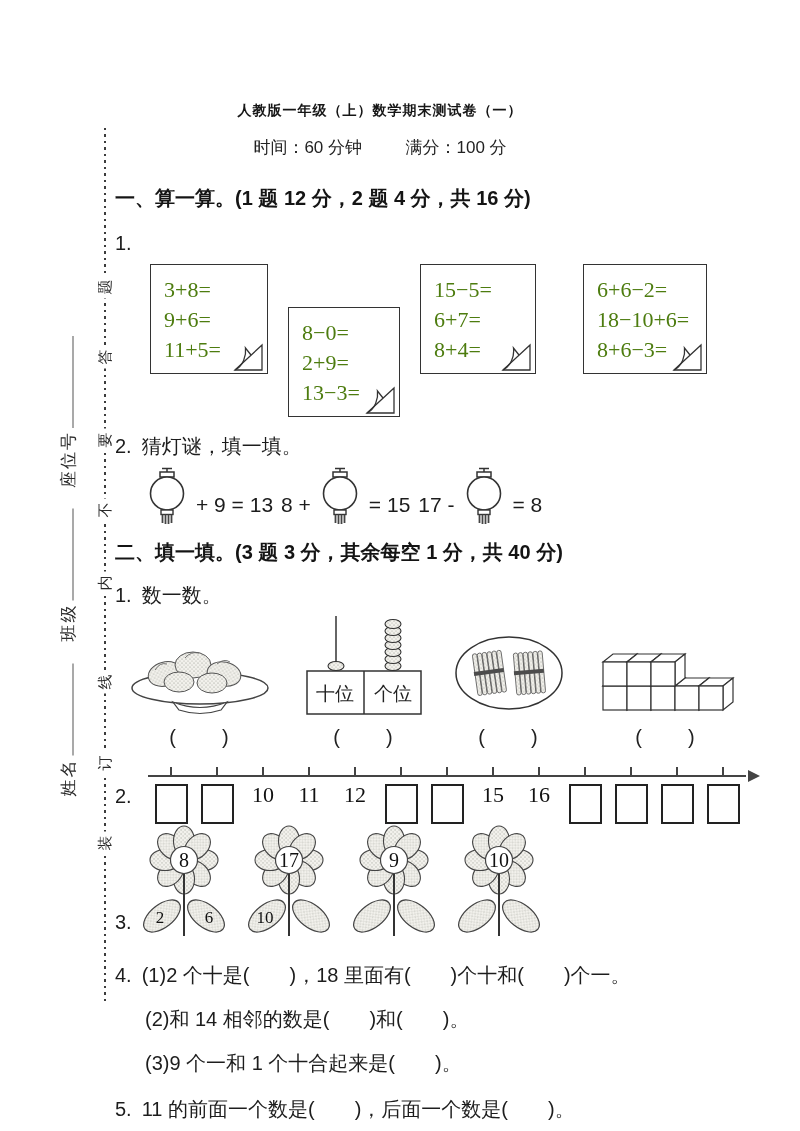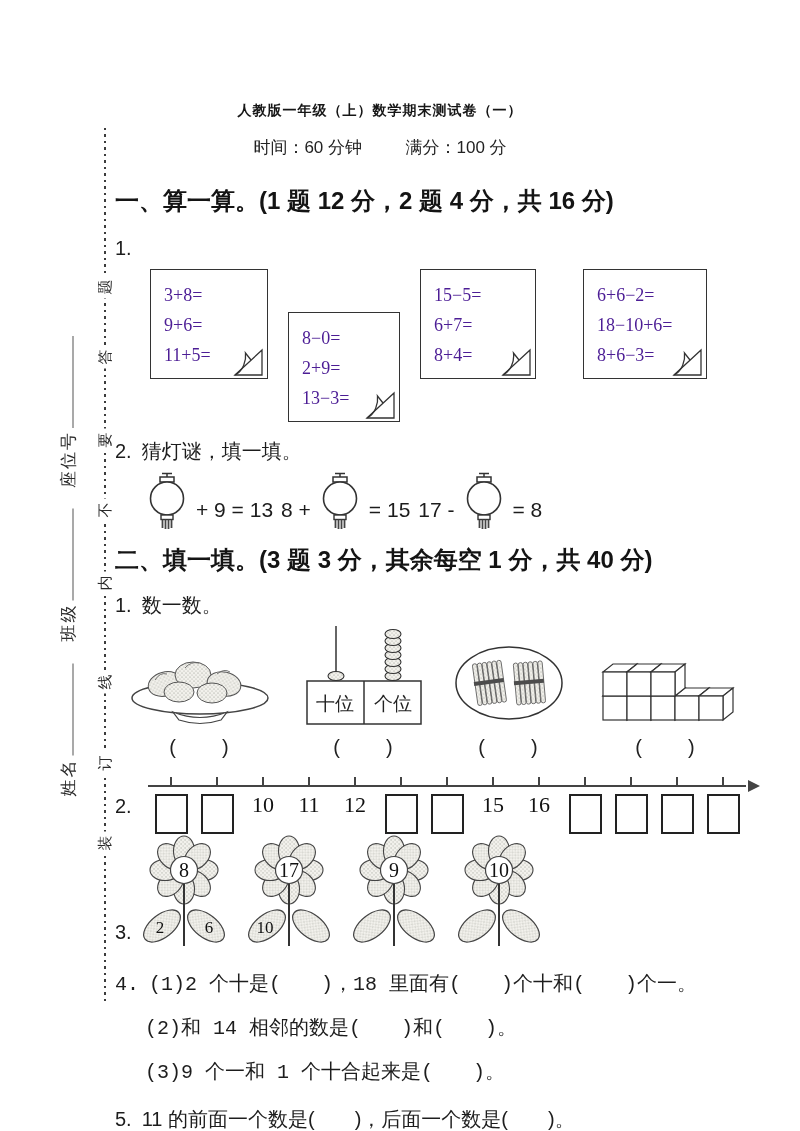--- a/index.html
+++ b/index.html
@@ -21,30 +21,30 @@
   .bind-field {
     position:absolute; transform:translate(-50%,-50%) rotate(-90deg);
     white-space:nowrap; font-size:17px; letter-spacing:2px; color:#2a2a2a;
   }
   .fld-line { display:inline-block; width:92px; height:2px; border-bottom:1.6px solid #555; margin-left:3px; vertical-align:baseline; }
   
   .content { position:absolute; left:115px; top:102px; width:640px; }
   .title { width:640px; margin-left:-55px; text-align:center; font-size:14px; font-weight:bold; letter-spacing:1px; color:#161616; }
   .meta { width:640px; margin-left:-55px; margin-top:16px; text-align:center; font-size:17px; color:#222; }
   .meta .gap { display:inline-block; width:34px; }
-  .sec-heading { margin-top:26px; font-size:24px; font-weight:bold; color:#141414; }
+  .sec-heading { margin-top:26px; font-size:20px; font-weight:bold; color:#141414; }
   .sec-heading.second { margin-top:14px; }
   .qline { margin-top:16px; font-size:20px; line-height:26px; color:#1d1d1d; }
   .qline .qn { margin-right:10px; }
   .qline.indent { margin-left:30px; }
   .qline.tight { margin-top:18px; }
   
   .cards-row { display:flex; gap:20px; margin-left:35px; margin-top:8px; }
   .card { border:1.6px solid #333; height:110px; position:relative; background:#fff; box-sizing:border-box; padding:10px 0 0 13px; }
-  .card-line { font-family:"Liberation Serif", serif; font-size:18px; line-height:30px; color:#4c1d95; }
+  .card-line { font-family:"Liberation Serif", serif; font-size:22px; line-height:30px; color:#4d7c0f; }
   .card-curl { position:absolute; right:2px; bottom:1px; }
   
   .lantern-row { display:flex; align-items:flex-end; gap:8px; margin-left:30px; margin-top:8px; }
   .lantern-item { display:flex; align-items:flex-end; gap:7px; }
   .lantern-item .txt { font-size:21px; padding-bottom:8px; white-space:nowrap; }
   
   .figures-row { display:flex; justify-content:space-between; width:612px; margin-left:10px; margin-top:8px; }
   .fig-col { display:flex; flex-direction:column; align-items:center; justify-content:flex-end; gap:6px; }
   .fig-blank { font-size:20px; letter-spacing:2px; color:#222; }
   
@@ -54,21 +54,21 @@
   .nl-tick { position:absolute; top:-10px; width:2px; height:10px; background:#444; }
   .nl-arrow { position:absolute; right:-14px; top:-7px; width:0; height:0; border-left:12px solid #444; border-top:6px solid transparent; border-bottom:6px solid transparent; }
   .nl-items { display:flex; width:598px; margin-top:2px; }
   .nl-slot { width:46px; display:flex; justify-content:center; }
   .nl-box { width:33px; height:40px; border:2px solid #222; margin-top:5px; background:#fff; box-sizing:border-box; }
   .nl-num { font-family:"Liberation Serif", serif; font-size:22px; margin-top:3px; color:#111; }
   
   .flowers-block { position:relative; margin-top:0; height:120px; }
   .flowers-qn { position:absolute; left:0; bottom:10px; font-size:20px; }
   .flowers-row { display:flex; gap:2px; margin-left:18px; }
-  .q4-block .qline { margin-top:18px;font-family:Liberation Mono, monospace; }
+  .q4-block .qline { margin-top:18px; }
   .q5 { margin-top:20px; }
 </style>
 </head>
 <body>
 
 <div class="page">
 
   <svg width="0" height="0" style="position:absolute" aria-hidden="true">
     <defs>
       <pattern id="stip" width="4" height="4" patternUnits="userSpaceOnUse">

